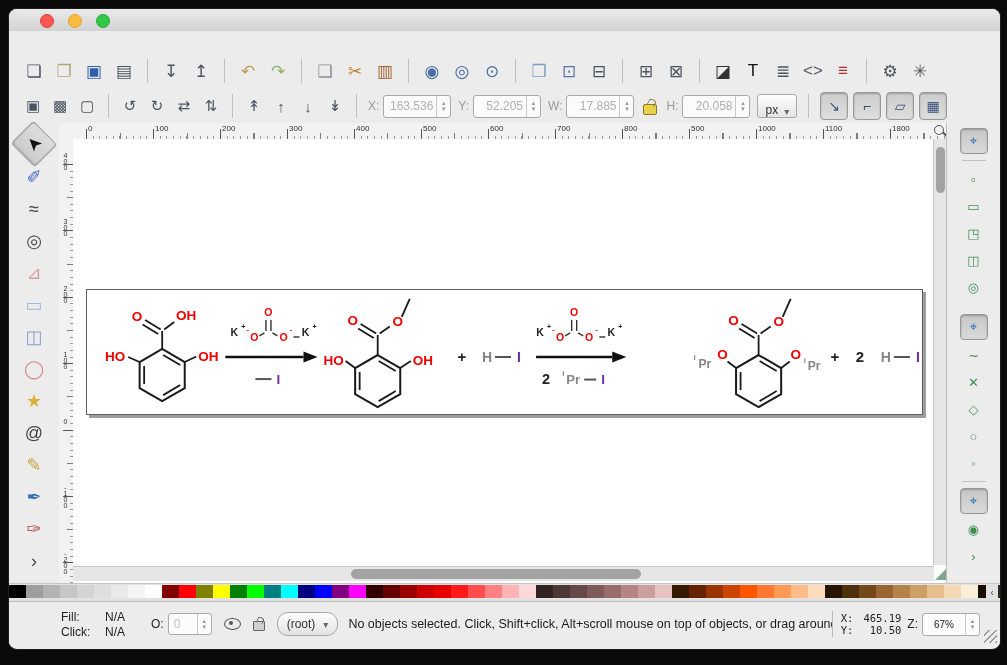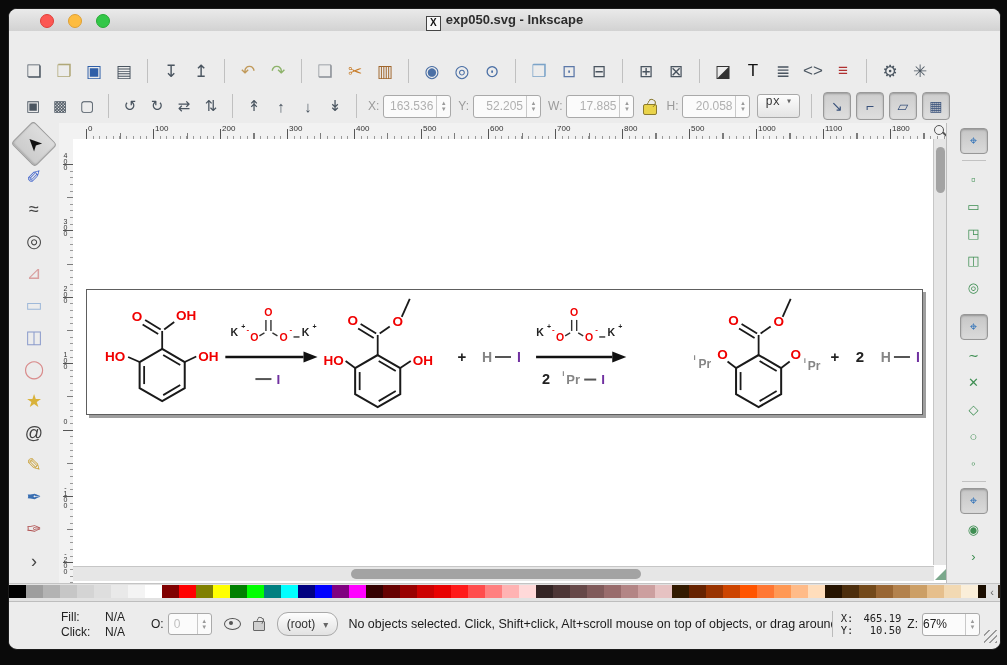--- a/index.html
+++ b/index.html
@@ -31,22 +31,22 @@
   .vsep{width:1px;height:24px;background:#c0c0c0;margin:0 4px;}
   .spingroup{display:flex;align-items:center;gap:4px;}
   .spinlabel{font-size:12px;color:#9a9a9a;}
   .spinbox{display:flex;align-items:center;width:66px;height:21px;background:#fbfbfb;
     border:1px solid #a9a9a9;border-radius:3px;}
   .spinbox .val{flex:1;font-size:12px;color:#b0b0b0;text-align:right;padding-right:3px;}
   .spinner{width:13px;height:100%;border-left:1px solid #c9c9c9;display:flex;flex-direction:column;
     align-items:center;justify-content:center;color:#9a9a9a;font-size:6px;line-height:6px;}
   .spinner::before{content:"▲";}
   .spinner::after{content:"▼";}
-  .unit-dd{display:flex;align-items:flex-start;height:22px;padding:0 7px;border:1px solid #a9a9a9;
-    border-radius:3px;background:linear-gradient(#fdfdfd,#e4e4e4);font-size:12px;color:#333;gap:6px;font-family:Liberation Mono, monospace;}
+  .unit-dd{display:flex;align-items:flex-end;height:22px;padding:0 7px;border:1px solid #a9a9a9;
+    border-radius:3px;background:linear-gradient(#fdfdfd,#e4e4e4);font-size:12px;color:#333;gap:6px;}
   .unit-dd::after{content:"▾";color:#666;font-size:10px;}
   .toggle-btn{width:26px;height:26px;border:1px solid #999;border-radius:4px;
     background:linear-gradient(#cdcdcd,#dedede);display:flex;align-items:center;justify-content:center;
     font-size:14px;color:#37507a;box-shadow:inset 0 1px 2px rgba(0,0,0,.25);}
   .lock{position:relative;width:12px;height:9px;background:#e9d34a;border:1px solid #8a7a30;
     border-radius:2px;margin:0 2px;margin-top:6px;}
   .lock::before{content:"";position:absolute;left:4px;top:-6px;width:6px;height:6px;
     border:1.5px solid #8a7a30;border-bottom:none;border-radius:4px 4px 0 0;transform:rotate(28deg);}
   
   .main{position:absolute;left:0;top:114px;right:0;bottom:64px;background:#ececec;}
@@ -118,42 +118,39 @@
     border-bottom:none;border-radius:3px 3px 0 0;transform:rotate(25deg);}
   .layer-dd{display:flex;align-items:center;gap:8px;height:22px;padding:0 9px;margin-left:12px;
     border:1px solid #a9a9a9;border-radius:11px;background:linear-gradient(#fdfdfd,#e2e2e2);font-size:12px;color:#333;}
   .layer-dd::after{content:"▾";color:#666;font-size:10px;}
   .status-message{flex:1;margin-left:10px;white-space:nowrap;overflow:hidden;font-size:12.5px;color:#1c1c1c;}
   .xy-block{border-left:1px solid #bbb;padding:1px 6px 1px 8px;font-family:"DejaVu Sans Mono",monospace;
     font-size:10.5px;line-height:12px;color:#222;display:grid;grid-template-columns:auto auto;column-gap:4px;}
   .xy-block .num{text-align:right;min-width:44px;}
   .z-group{display:flex;align-items:center;gap:4px;padding-right:4px;}
   .z-box{display:flex;align-items:center;width:56px;height:21px;background:#fbfbfb;border:1px solid #aaa;border-radius:3px;}
-  .z-box .val{flex:1;text-align:left;font-size:12px;color:#222;}
+  .z-box .val{flex:1;text-align:center;font-size:10px;color:#222;}
   .grip{width:13px;height:13px;margin-right:3px;align-self:flex-end;margin-bottom:3px;
     background:repeating-linear-gradient(315deg,#9a9a9a 0 1.5px,transparent 1.5px 4.5px);}
   .red{fill:#f00000;} .gray{fill:#858585;} .purple{fill:#7030a0;} .dark{fill:#222;}
   .bond{stroke:#1a1a1a;stroke-width:2;fill:none;}
   .bond1{stroke:#1a1a1a;stroke-width:1.8;}
   .rbond{stroke:#333;stroke-width:1.4;}
   .hbond{stroke:#555;stroke-width:2;}
   .arrow{stroke:#111;stroke-width:2.6;}
 </style>
 </head>
 <body>
 
 <div class="window">
 
   <div class="titlebar">
     <span class="traffic t-close"></span>
     <span class="traffic t-min"></span>
     <span class="traffic t-zoom"></span>
-    <div class="titletext">
-      <span class="x11-icon"></span><span>exp050.svg - Inkscape</span>
-    </div>
   </div>
 
   <div class="menubar" id="menu-items"></div>
 
   <div class="cmdbar" id="cmd-icons">
       <span class="tb-icon">❏</span>
       <span class="tb-icon" style="color: rgb(176, 168, 120);">❐</span>
       <span class="tb-icon" style="color: rgb(47, 95, 168);">▣</span>
       <span class="tb-icon">▤</span>
       <span class="vsep"></span>

